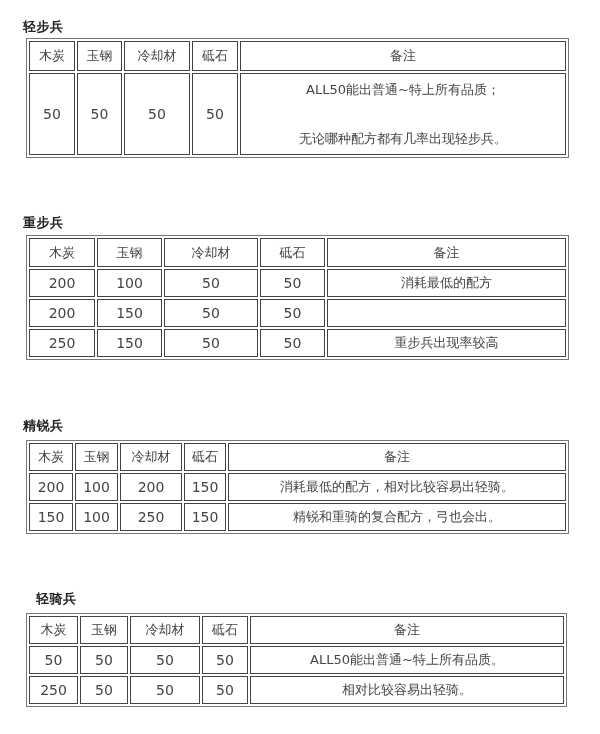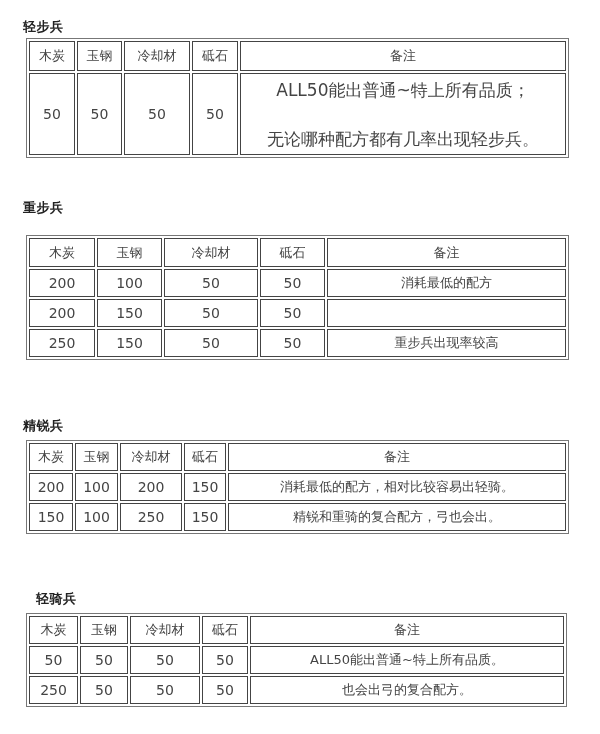--- a/index.html
+++ b/index.html
@@ -44,21 +44,21 @@
       box-sizing: border-box;
       overflow: hidden;
       white-space: nowrap;
     }
     table.recipe td.num {
       font-size: 14px;
       margin-left: 16px;
     }
     .note-line {
       display: block;
-      font-size: 17px;
+      font-size: 13px;
       line-height: 20px;
     }
     .note-line + .note-line {
       margin-top: 29px;
     }
   </style>
 </head>
 <body>
 
 <div class="section-title" style="top:11px;">轻步兵</div>
@@ -84,21 +84,21 @@
     <td class="num">50</td>
     <td class="num">50</td>
     <td>
       <span class="note-line">ALL50能出普通~特上所有品质；</span>
       <span class="note-line">无论哪种配方都有几率出现轻步兵。</span>
     </td>
   </tr>
 </tbody>
   </table>
 
-<div class="section-title" style="top:193px;font-family:Liberation Mono, monospace;">重步兵</div>
+<div class="section-title" style="top:207px;">重步兵</div>
 <table class="recipe" style="top:235px; width:543px;">
   <colgroup>
     <col style="width:66px">
       <col style="width:65px">
       <col style="width:94px">
       <col style="width:65px">
       <col>
   </colgroup>
   <tbody>
       <tr style="height:29px;">
@@ -188,16 +188,16 @@
     <td class="num">50</td>
     <td class="num">50</td>
     <td class="num">50</td>
     <td>ALL50能出普通~特上所有品质。</td>
   </tr>
   <tr style="height:28px;">
     <td class="num">250</td>
     <td class="num">50</td>
     <td class="num">50</td>
     <td class="num">50</td>
-    <td>也会出弓的复合配方。</td>
+    <td>相对比较容易出轻骑。</td>
   </tr>
 </tbody>
   </table>
 
 </body></html>

